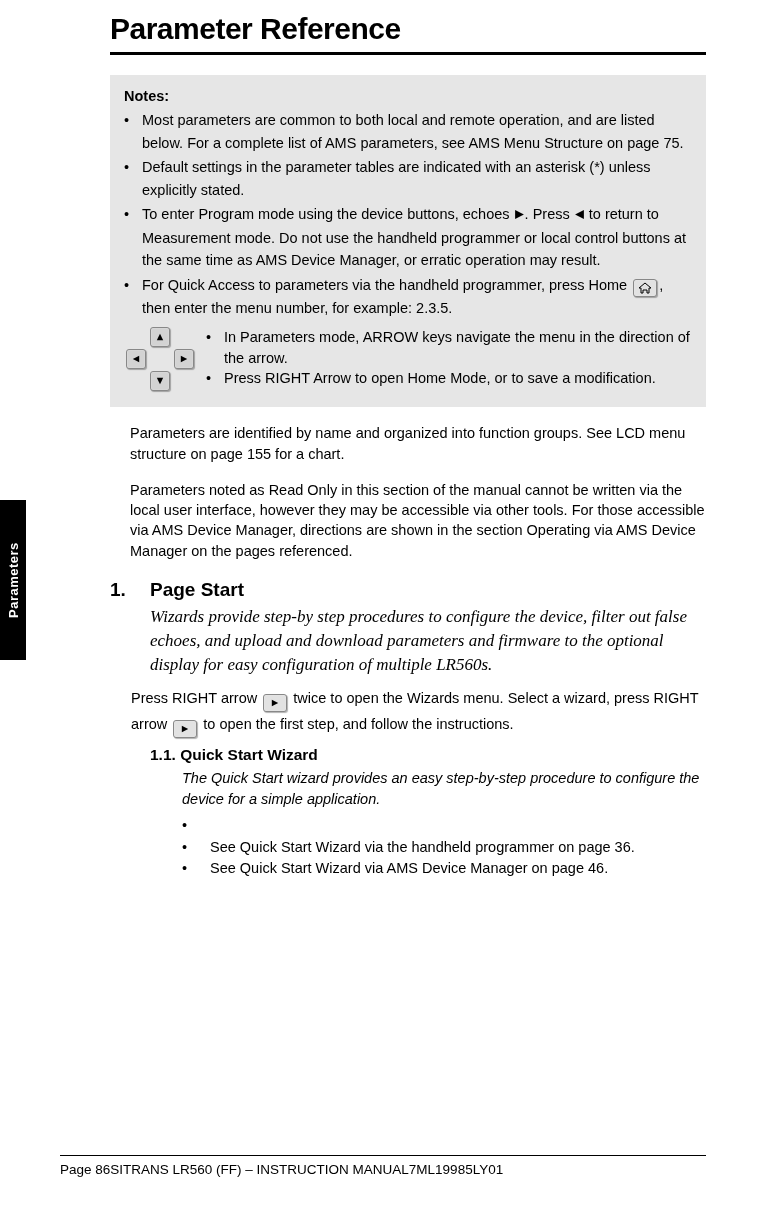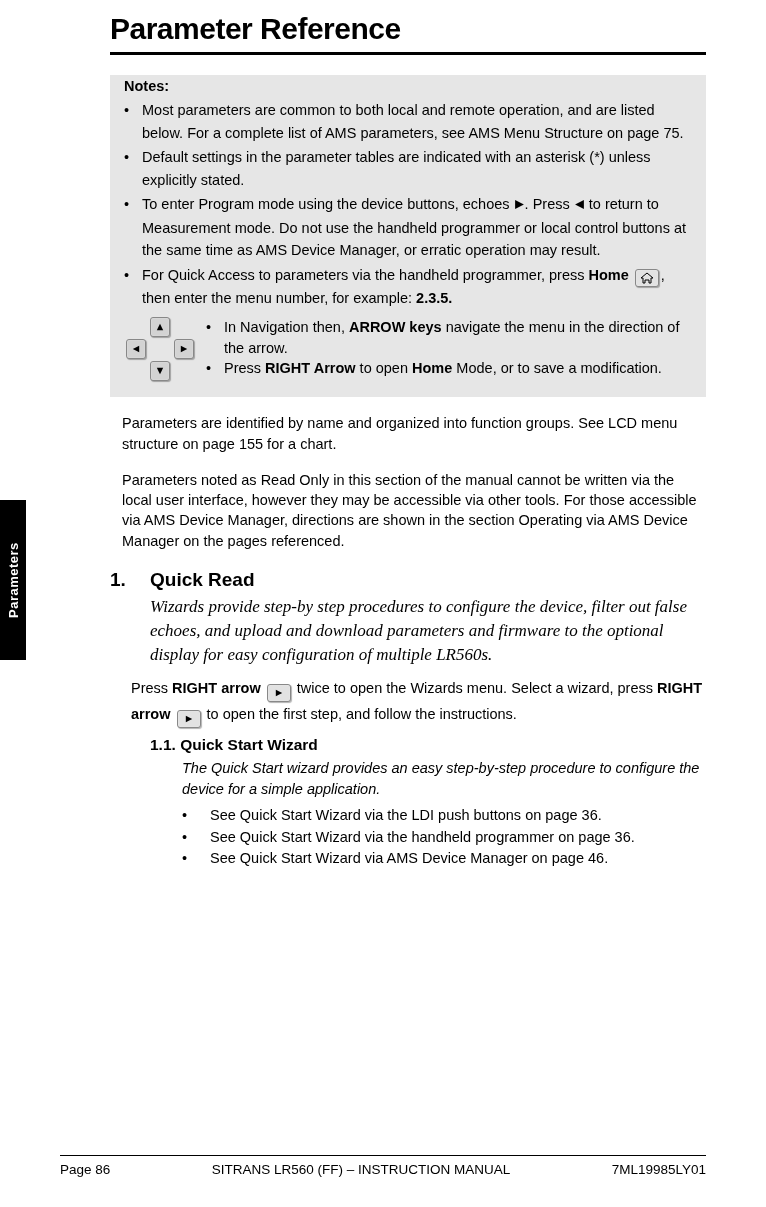--- a/index.html
+++ b/index.html
@@ -1,52 +1,52 @@
 <!DOCTYPE html>
 <html><head>
 <meta charset="utf-8">
 <style>
   * { box-sizing: border-box; margin: 0; padding: 0; }
   body { width: 766px; height: 1207px; background: #fff; font-family: Arial, Helvetica, sans-serif; position: relative; color: #000; }
   .page { position: absolute; left: 0; top: 0; width: 766px; height: 1207px; padding: 0; }
   .content { padding: 0 60px 0 110px; }
   h1 { font-size: 30px; font-weight: bold; margin-top: 0; padding-top: 12px; letter-spacing: -0.5px; }
   .rule { border-top: 3px solid #000; margin: 6px 0 20px 0; }
-  .notes-box { background: #e6e6e6; padding: 0 14px 16px 14px; font-size: 14.5px; line-height: 1.55; }
+  .notes-box { background: #e6e6e6; padding: 10px 14px 16px 14px; font-size: 14.5px; line-height: 1.55; }
   .notes-title { font-weight: bold; }
   .notes-list { list-style: none; margin-top: 2px; }
   .notes-list > li { display: flex; margin-top: 2px; }
   .bul { display: inline-block; width: 18px; flex-shrink: 0; }
   .nav-block { display: flex; align-items: flex-start; margin: 8px 0 0 0; }
   .arrow-cluster { width: 72px; height: 64px; position: relative; flex-shrink: 0; margin-right: 10px; }
   .key-btn { position: absolute; width: 20px; height: 20px; border: 1px solid #888; background: #d3d3d3; border-radius: 3px; display: flex; align-items: center; justify-content: center; font-size: 10px; box-shadow: inset 0 0 1px #fff, 1px 1px 1px rgba(0,0,0,0.3); }
   .k-up { left: 26px; top: 0; }
   .k-left { left: 2px; top: 22px; }
   .k-right { left: 50px; top: 22px; }
   .k-down { left: 26px; top: 44px; }
   .nav-text { font-size: 14.5px; line-height: 1.4; }
   .nav-text ul { list-style: none; }
   .nav-text li { display: flex; }
   .para { font-size: 14.5px; line-height: 1.4; margin-top: 16px; }
-  .para.indent { margin-left: 12px; }
+  .para.indent { margin-left: 20px; }
   .h2row { display: flex; font-size: 19px; font-weight: bold; margin-top: 18px; }
   .h2row .num { width: 40px; flex-shrink: 0; }
   .intro-it { font-style: italic; font-size: 17px; line-height: 1.4; margin-top: 4px; margin-left: 40px; font-family: Liberation Serif, serif; }
   .para2 { font-size: 14.5px; line-height: 1.7; margin-top: 10px; margin-left: 21px; }
   .h3 { font-size: 15.5px; font-weight: bold; margin-top: 8px; margin-left: 40px; }
   .intro-it2 { font-style: italic; font-size: 14.5px; line-height: 1.4; margin-top: 4px; margin-left: 72px; }
   .see-list { list-style: none; margin-top: 6px; margin-left: 72px; font-size: 14.5px; line-height: 1.5; }
   .see-list li { display: flex; }
   .see-list .bul { width: 28px; }
   .it { }
-  .b { font-weight: bold; }
+  .b { font-weight: normal; }
   .inline-tri { display: inline-block; vertical-align: -1px; }
   .inline-key { display: inline-flex; vertical-align: -4px; width: 24px; height: 18px; border: 1px solid #888; background: #e2e2e2; border-radius: 3px; align-items: center; justify-content: center; font-size: 10px; box-shadow: inset 0 0 1px #fff, 1px 1px 1px rgba(0,0,0,0.3); margin: 0 2px; }
   .side-tab { position: absolute; left: 0; top: 500px; width: 26px; height: 160px; background: #000; color: #fff; font-size: 13px; font-weight: bold; writing-mode: vertical-rl; transform: rotate(180deg); display: flex; align-items: center; justify-content: center; letter-spacing: 0.5px; }
-  .footer { position: absolute; left: 60px; right: 60px; bottom: 30px; border-top: 1.5px solid #000; padding-top: 6px; display: flex; justify-content: space-between; font-size: 13.5px; }
+  .footer { position: absolute; left: 60px; right: 60px; bottom: 30px; border-top: 1.5px solid #000; padding-top: 6px; display: flex; font-size: 13.5px; }
   svg.tri-r { width: 11px; height: 11px; }
   svg.tri-l { width: 11px; height: 11px; }
   svg.home-ico { width: 14px; height: 12px; }
 </style>
 </head>
 <body>
 
 <div class="page">
   <div class="side-tab">Parameters</div>
 
@@ -110,42 +110,42 @@
           <div class="key-btn k-down">
               <svg width="8" height="8" viewBox="0 0 10 10">
                 <polygon points="1,1 9,1 5,9" fill="#000"></polygon>
               </svg>
             </div>
         </div>
         <div class="nav-text">
           <ul>
             <li>
                 <span class="bul">•</span>
-                <span><span>In Navigation then, </span><span class="b">ARROW keys</span><span> navigate the menu in the direction of the arrow.</span></span>
+                <span><span>In Parameters mode, </span><span class="b">ARROW keys</span><span> navigate the menu in the direction of the arrow.</span></span>
               </li>
             <li>
                 <span class="bul">•</span>
                 <span><span>Press </span><span class="b">RIGHT Arrow</span><span> to open </span><span class="b">Home</span><span> Mode, or to save a modification.</span></span>
               </li>
           </ul>
         </div>
       </div>
     </div>
 
     <p class="para indent">
       <span>Parameters are identified by name and organized into function groups. See </span><span class="it">LCD menu structure</span><span>  on page 155 for a chart.</span>
     </p>
 
     <p class="para indent">
       <span>Parameters noted as </span><span class="it">Read Only</span><span> in this section of the manual cannot be written via the local user interface, however they may be accessible via other tools. For those accessible via AMS Device Manager, directions are shown in the section </span><span class="it">Operating via AMS Device Manager</span><span> on the pages referenced.</span>
     </p>
 
     <div class="h2row">
       <span class="num">1.</span>
-      <span>Quick Read</span>
+      <span>Page Start</span>
     </div>
     <p class="intro-it">Wizards provide step-by step procedures to configure the device, filter out false echoes, and upload and download parameters and firmware to the optional display for easy configuration of multiple LR560s.</p>
 
     <p class="para2">
       <span>Press </span><span class="b">RIGHT arrow</span>
       <span class="inline-key">
           <svg width="8" height="8" viewBox="0 0 10 10">
             <polygon points="1,1 9,5 1,9" fill="#000"></polygon>
           </svg>
         </span>
@@ -157,21 +157,20 @@
         </span>
       <span> to open the first step, and follow the instructions.</span>
     </p>
 
     <div class="h3">1.1.  Quick Start Wizard</div>
     <p class="intro-it2">The Quick Start wizard provides an easy step-by-step procedure to configure the device for a simple application.</p>
 
     <ul class="see-list">
       <li>
           <span class="bul">•</span>
-          <span><span>See </span><span class="it">Quick Start Wizard via the LDI push buttons  on page 36</span><span>.</span></span>
         </li>
       <li>
           <span class="bul">•</span>
           <span><span>See </span><span class="it">Quick Start Wizard via the handheld programmer  on page 36</span><span>.</span></span>
         </li>
       <li>
           <span class="bul">•</span>
           <span><span>See </span><span class="it">Quick Start Wizard via AMS Device Manager  on page 46</span><span>.</span></span>
         </li>
     </ul>

